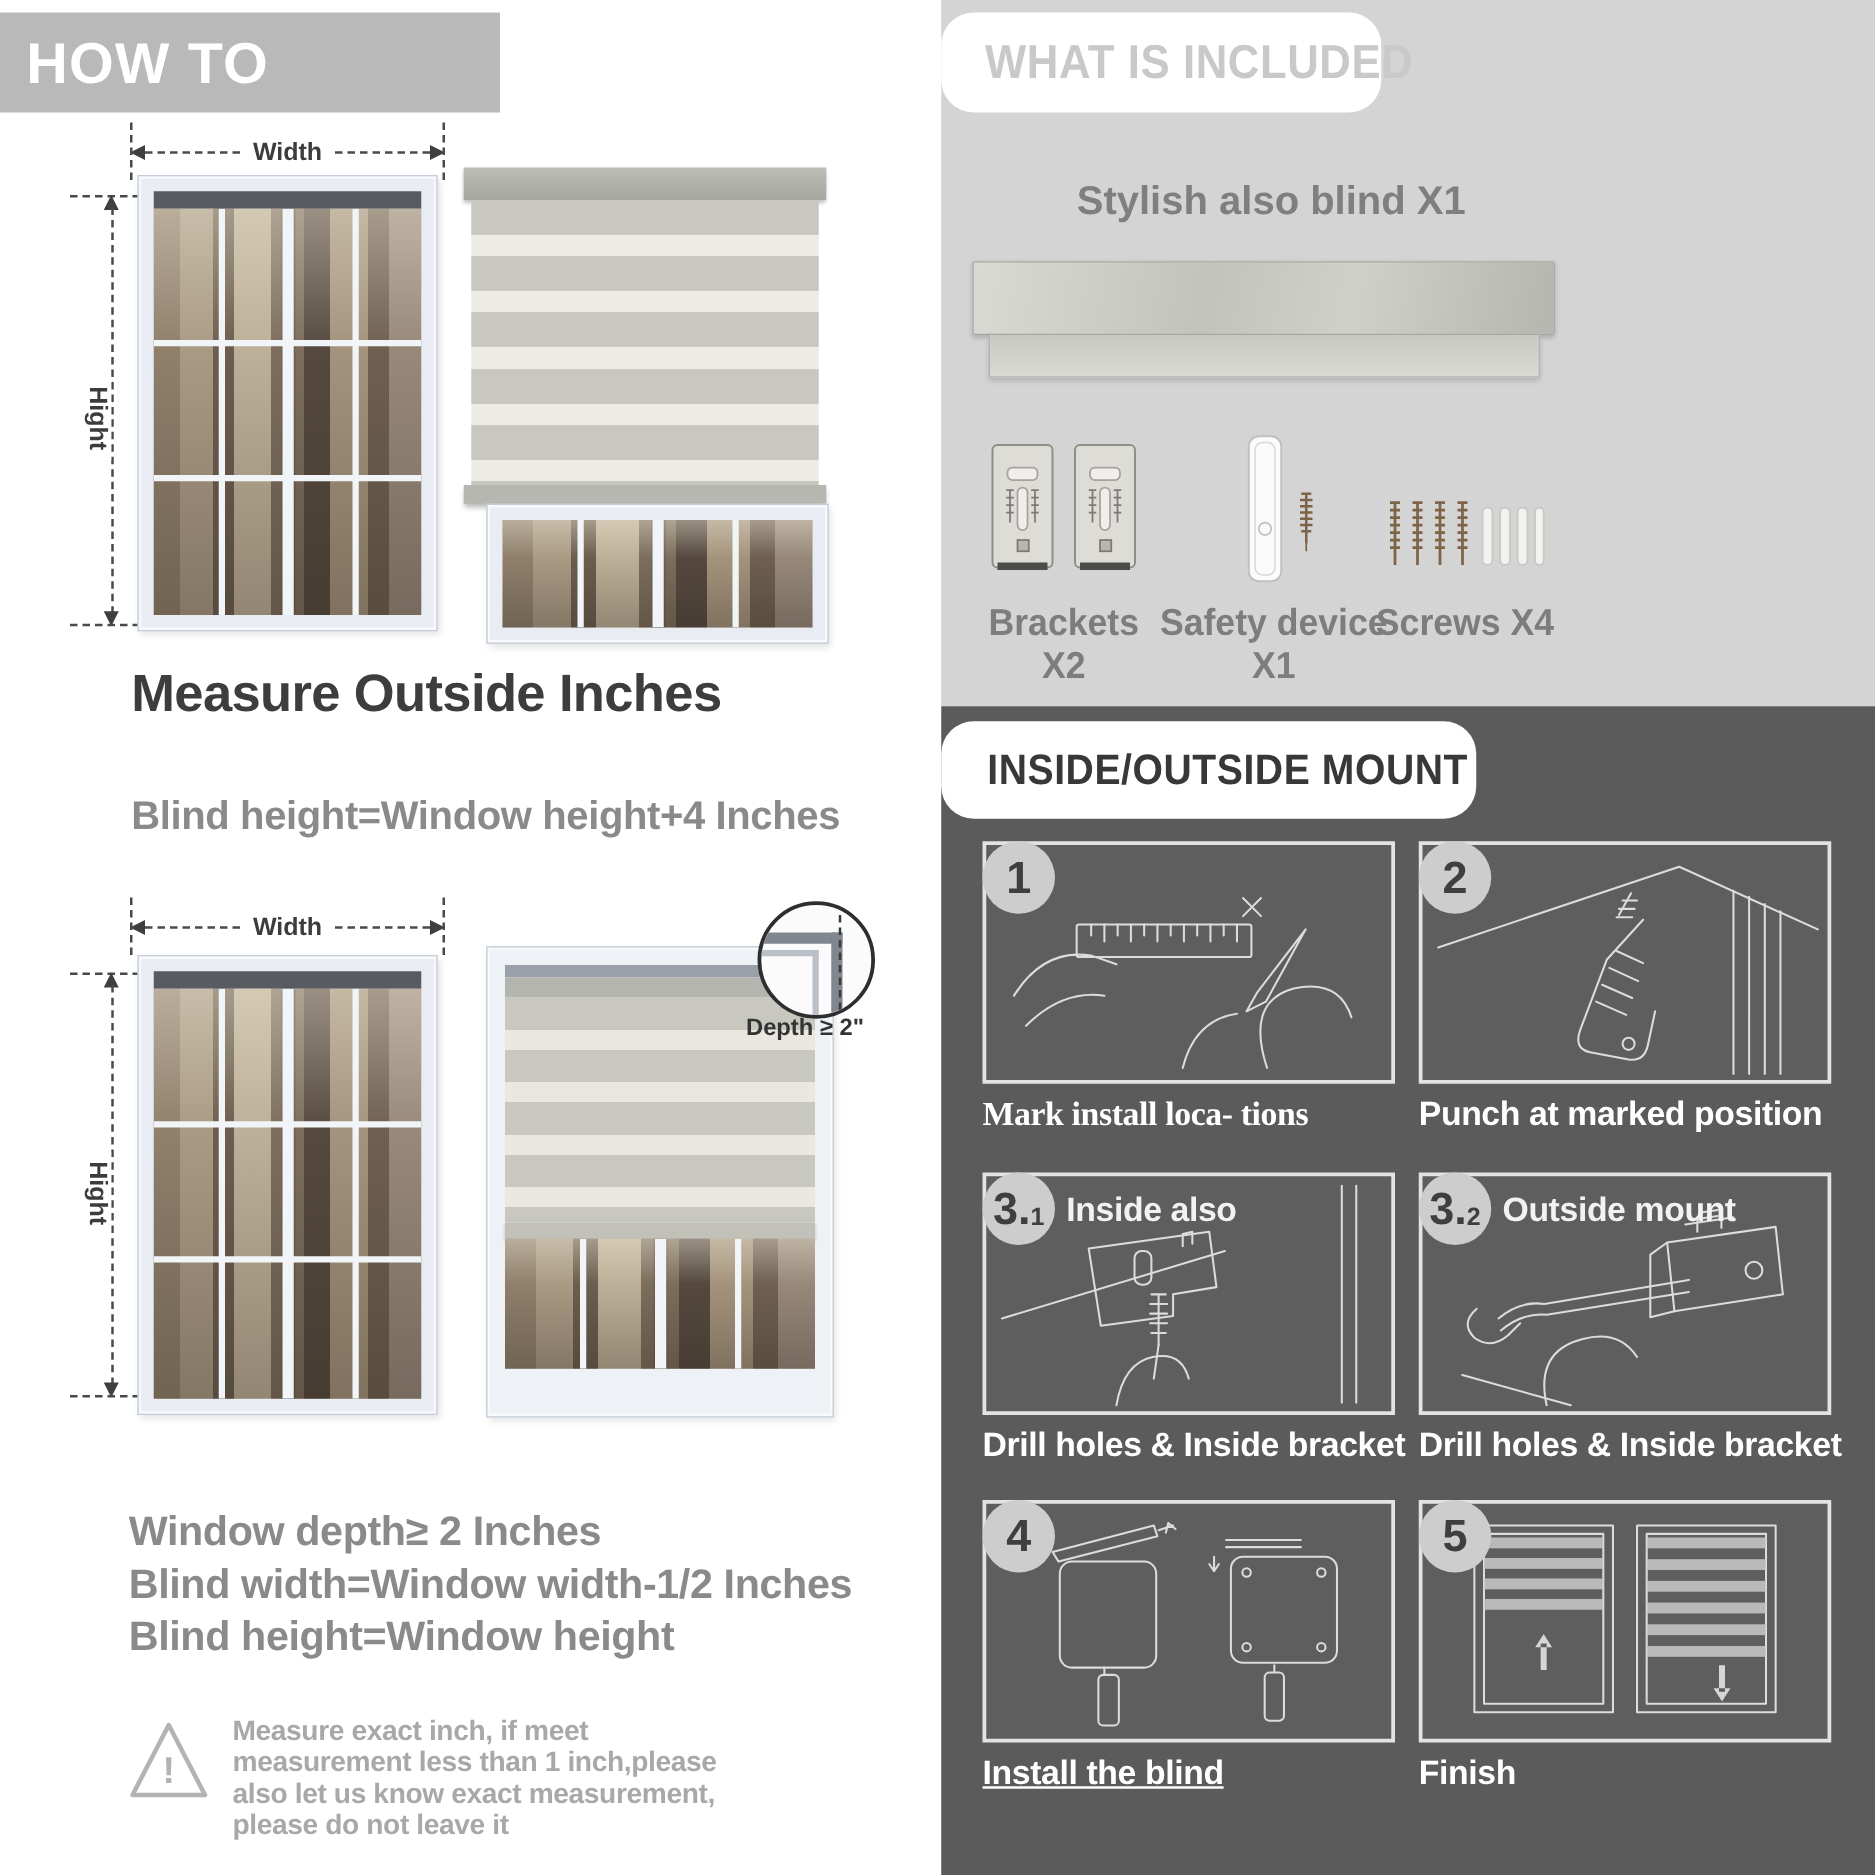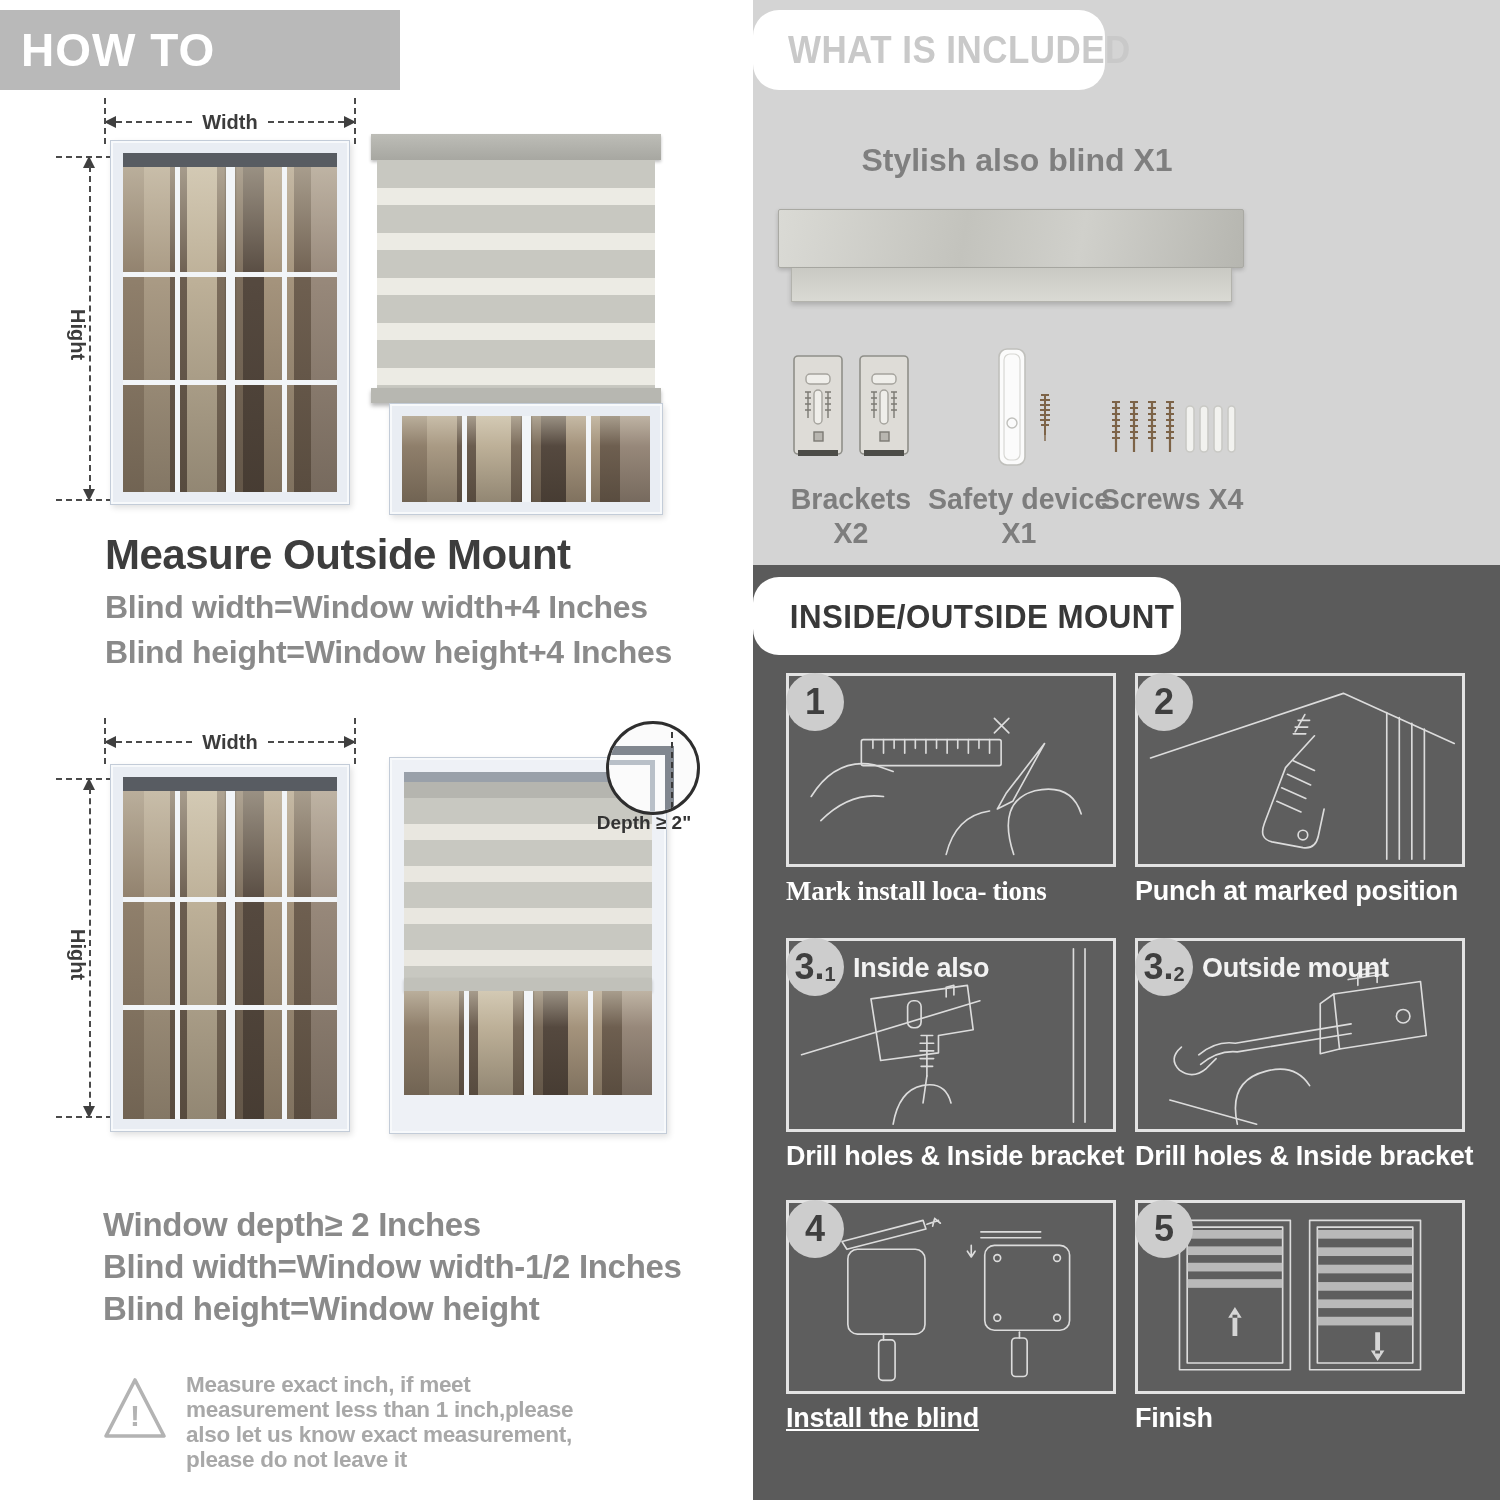--- a/index.html
+++ b/index.html
@@ -150,22 +150,21 @@
   <div class="zbody" style="left:377px;top:160px;width:278px;height:228px;"></div>
   <div class="zrail" style="left:371px;top:388px;width:290px;height:15px;"></div>
   <div class="window" style="left:389px;top:403px;width:274px;height:112px;">
     <div class="glass nohead photo">
       <i class="mv" style="left:calc(25% - 2px);"></i>
       <i class="mv sash" style="left:calc(50% - 4px);"></i>
       <i class="mv" style="left:calc(75% - 2px);"></i>
     </div>
   </div>
 
-  <div class="h2" style="left:105px;top:531px;">Measure Outside Mount</div>
-  <div class="formula" style="left:105px;top:589px;">Blind width=Window width+4 Inches</div>
+  <div class="h2" style="left:105px;top:531px;">Measure Outside Inches</div>
   <div class="formula" style="left:105px;top:634px;">Blind height=Window height+4 Inches</div>
 
   <div class="hdim" style="left:104px;top:732px;width:252px;">
     <i class="vtick" style="left:0;"></i>
     <span class="ah l"></span>
     <span class="hdash"></span>
     <span class="hlabel">Width</span>
     <span class="hdash"></span>
     <span class="ah r"></span>
     <i class="vtick" style="right:0;"></i>

